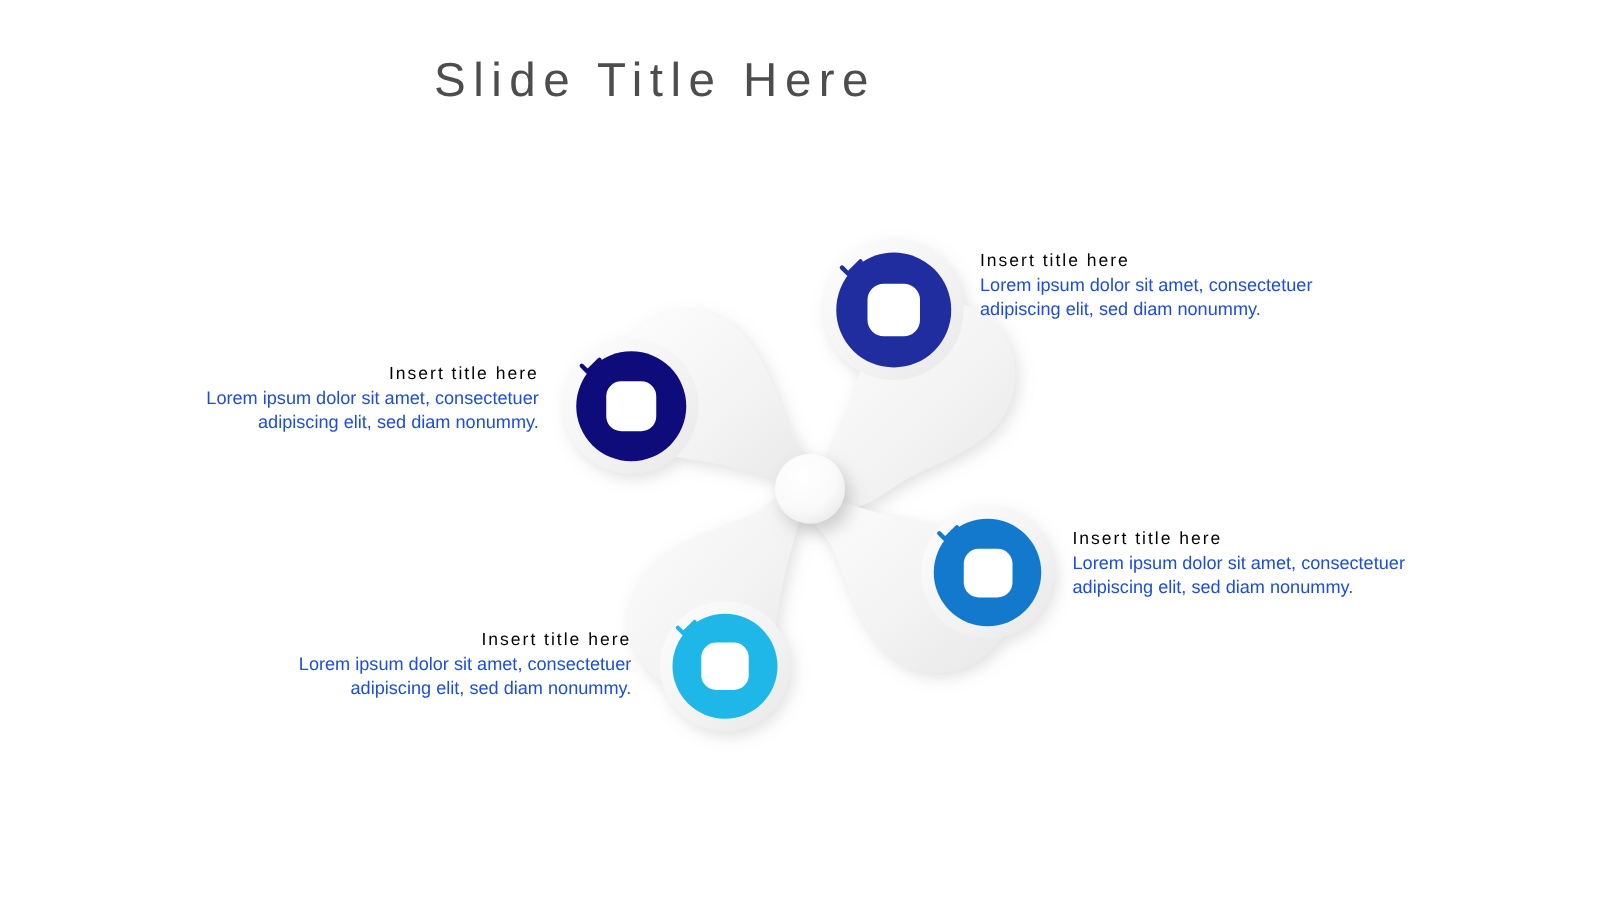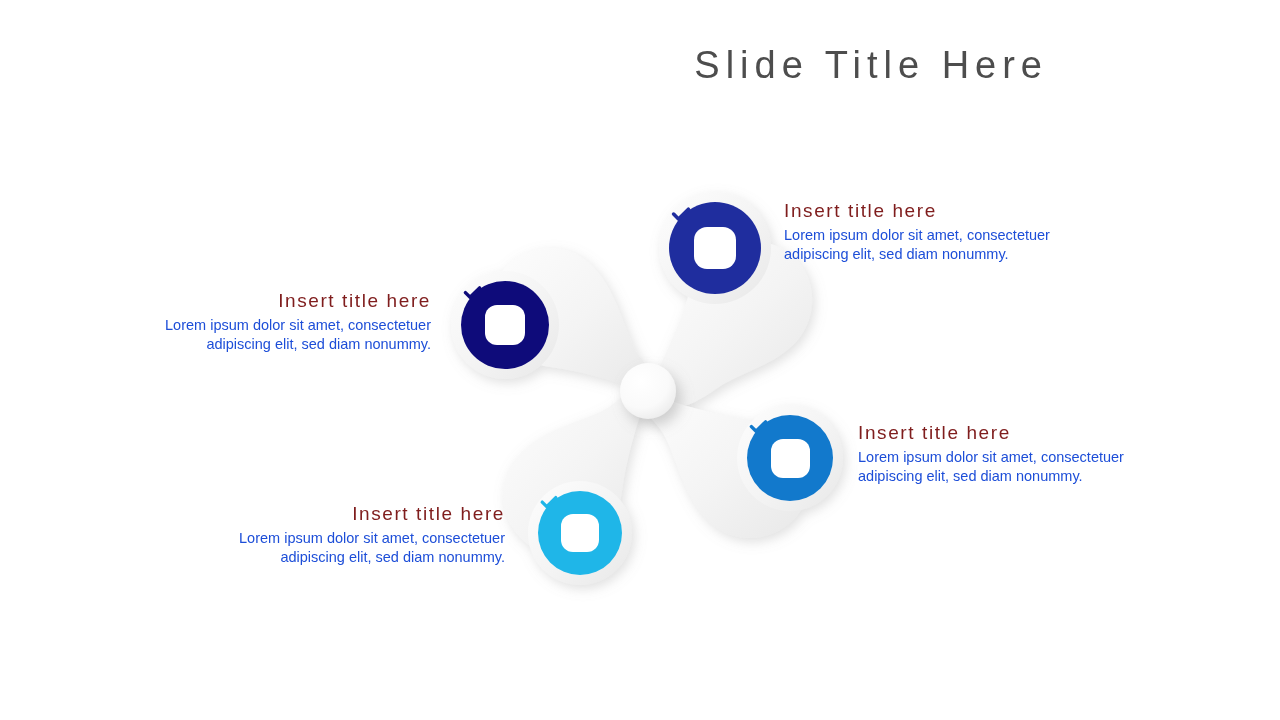--- a/index.html
+++ b/index.html
@@ -9,21 +9,21 @@
     font-family:"Liberation Sans", sans-serif;
     overflow:hidden;
     position:relative;
   }
   #slide{position:absolute;inset:0;}
 
   
   .slide-title{
     position:absolute;
     top:44px;left:0;width:1048px;
-    text-align:right;
+    text-align:center;
     font-size:38px;
     font-weight:400;
     letter-spacing:6px;
     color:#4d4d4d;
     white-space:nowrap;
   }
 
   
   .diagram{
     position:absolute;
@@ -38,24 +38,24 @@
   }
   .icon-squircle{
     background:#ffffff;
     display:flex;align-items:center;justify-content:center;
   }
   .icon-squircle svg{display:block;}
 
   
   .txt{position:absolute;}
   .txt .t-head{
-    font-size:19px;
+    font-size:14px;
     font-weight:400;
     letter-spacing:1.6px;
-    color:#7f1d1d;
+    color:#000000;
     white-space:nowrap;
     margin-bottom:4px;
   }
   .txt .t-body{
     font-size:14.5px;
     line-height:19px;
     color:#1d4ed8;
     font-weight:400;
   }
   .txt.right-al{text-align:right;}

